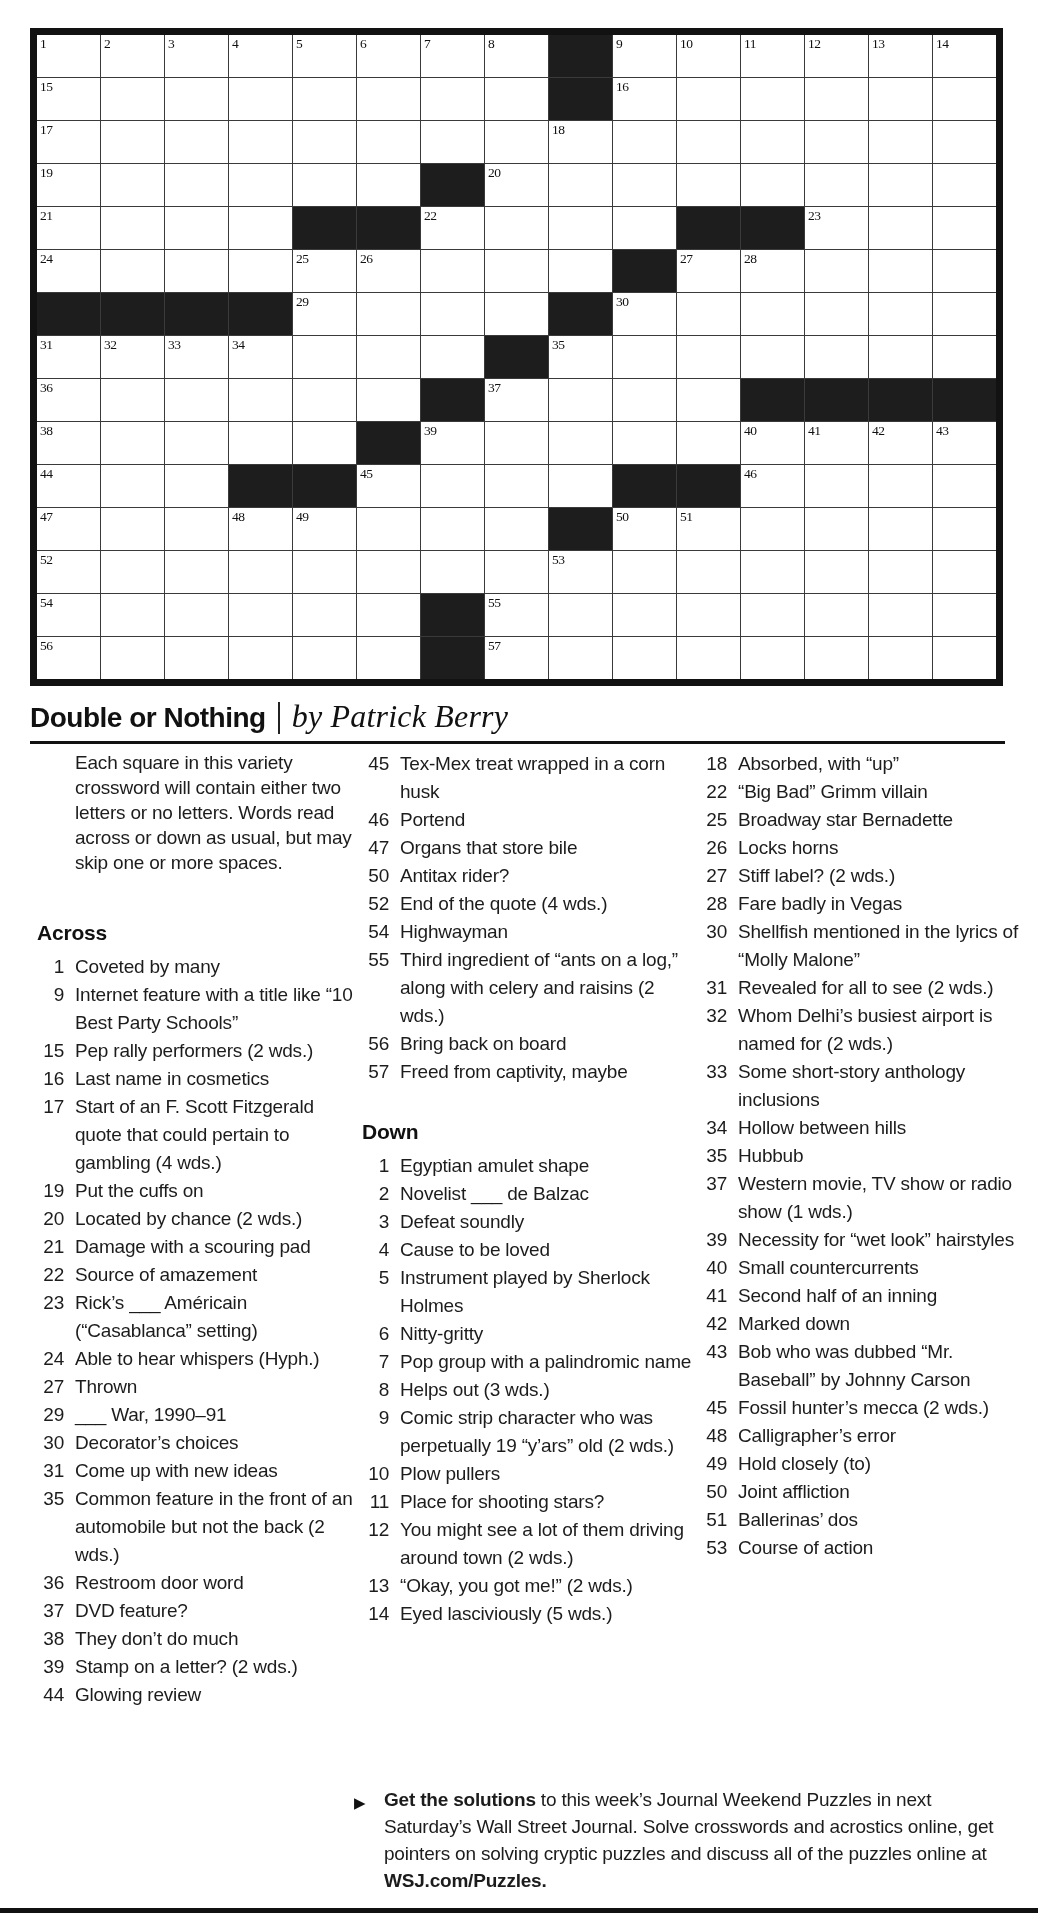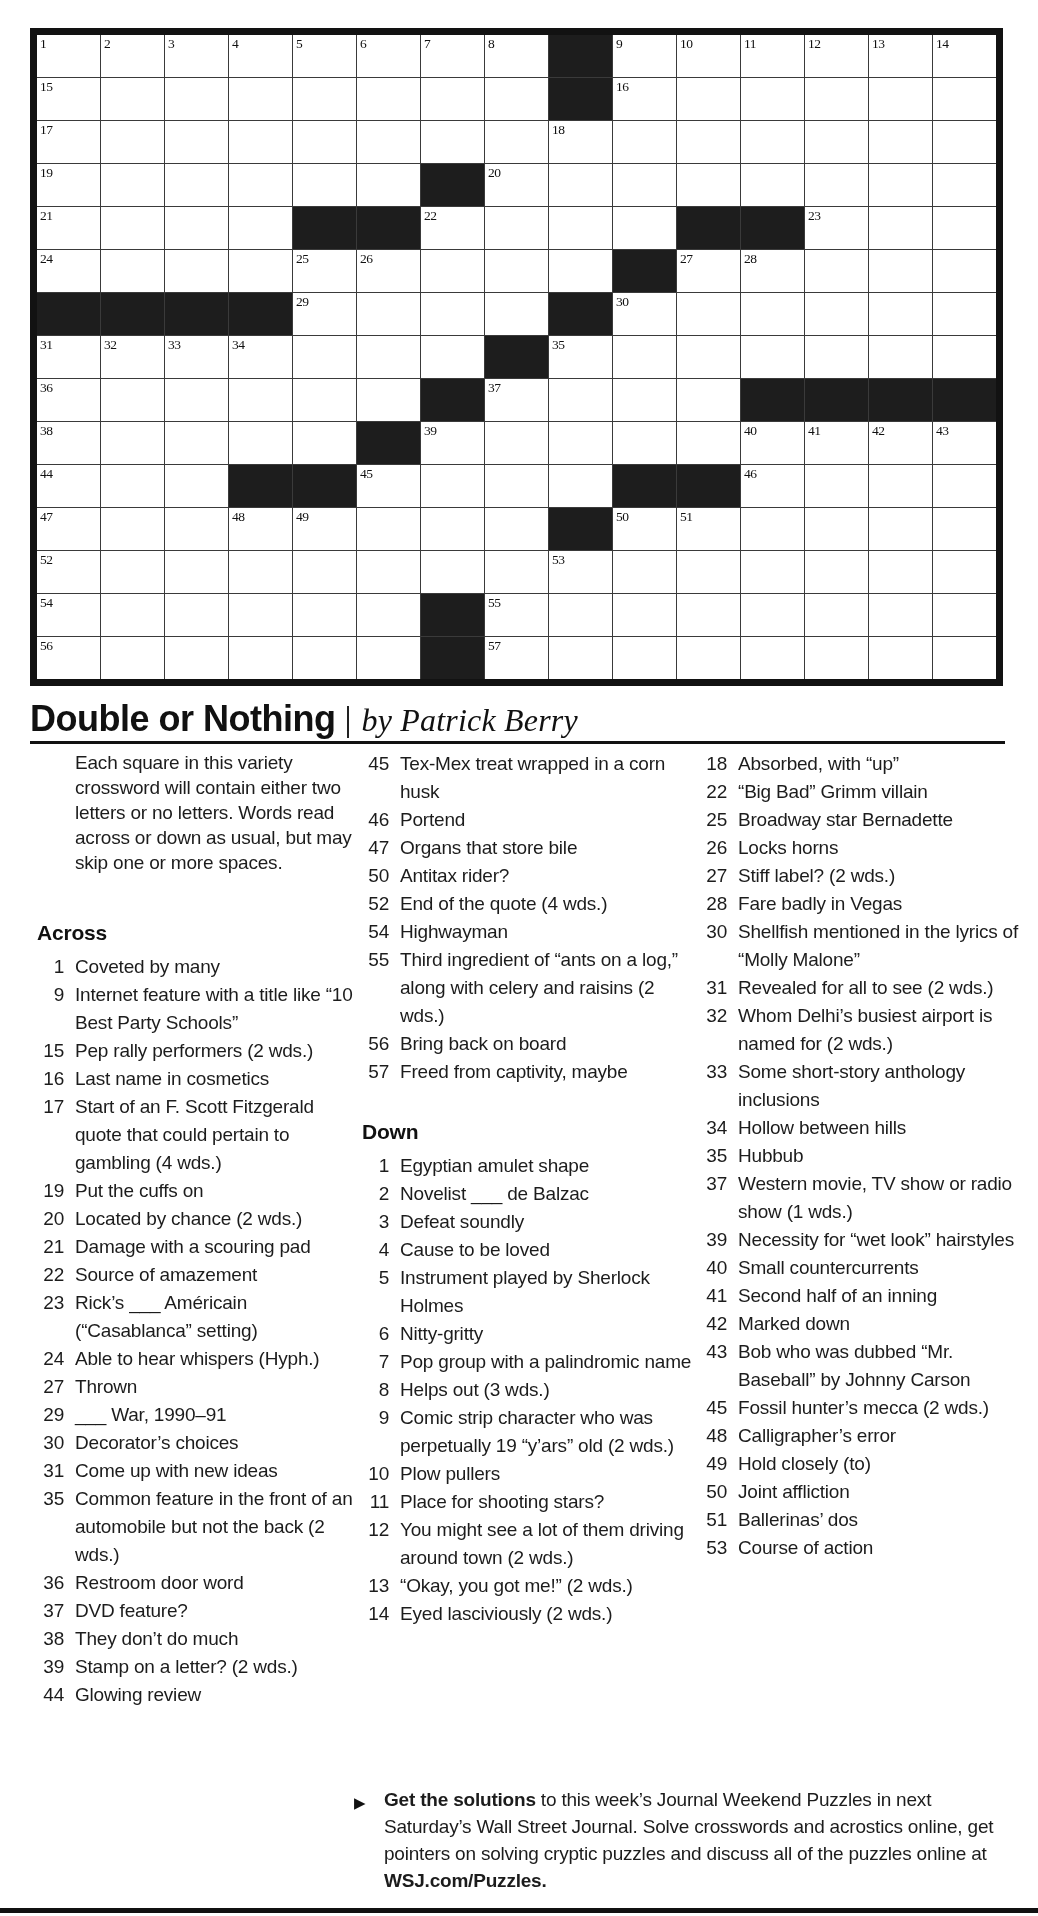--- a/index.html
+++ b/index.html
@@ -23,21 +23,21 @@
   .cell .num {
     position:absolute; left:3px; top:1px;
     font-family:"Liberation Serif", serif;
     font-size:13.5px; line-height:15px; color:#111;
     letter-spacing:-0.5px;
   }
 
   
   .title-row { position:absolute; left:30px; top:698px; width:975px; white-space:nowrap; }
   .title-main {
-    display:inline-block; font-size:36px; font-weight:bold; color:#111;
+    display:inline-block; font-size:28px; font-weight:bold; color:#111;
     letter-spacing:-0.5px;
   }
   .title-div {
     display:inline-block; width:2px; height:32px; background:#222;
     margin:0 12px; vertical-align:-7px;
   }
   .title-by {
     display:inline-block; font-family:"Liberation Serif", serif;
     font-style:italic; font-size:32px; color:#111; letter-spacing:0.2px;
   }
@@ -600,21 +600,21 @@
       <div class="clue">
         <span class="cnum">12</span>
         <span class="ctext">You might see a lot of them driving around town (2 wds.)</span>
       </div>
       <div class="clue">
         <span class="cnum">13</span>
         <span class="ctext">“Okay, you got me!” (2 wds.)</span>
       </div>
       <div class="clue">
         <span class="cnum">14</span>
-        <span class="ctext">Eyed lasciviously (2 wds.)</span>
+        <span class="ctext">Eyed lasciviously (5 wds.)</span>
       </div>
     </div>
 </div>
 
 <div class="col col-right">
   <div>
       <div class="clue">
         <span class="cnum">18</span>
         <span class="ctext">Absorbed, with “up”</span>
       </div>

